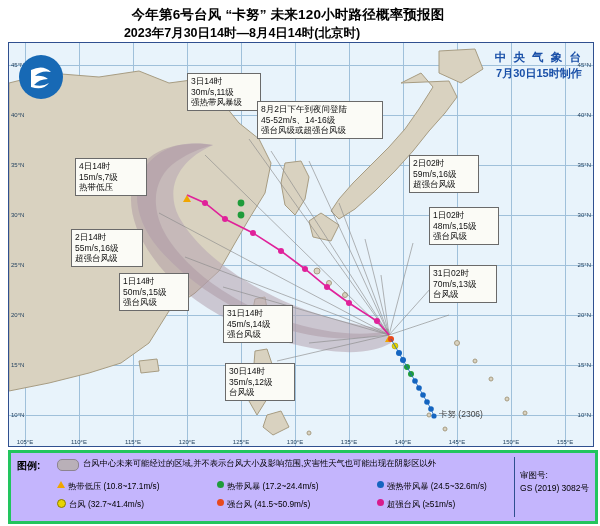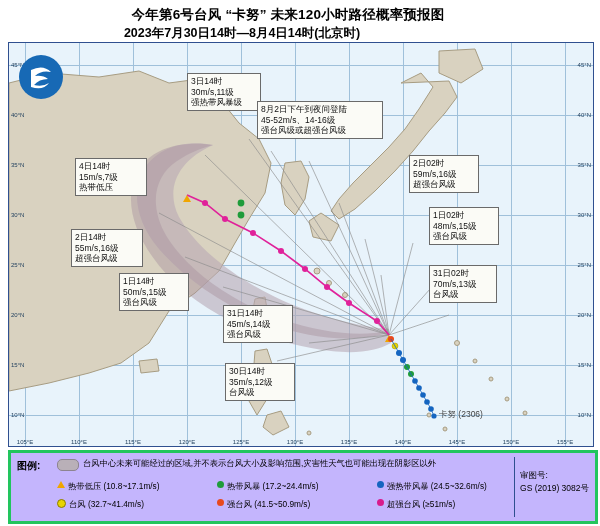--- a/index.html
+++ b/index.html
@@ -240,20 +240,24 @@
   <div class="lbl-y" style="top:22px">45°N</div>
   <div class="lbl-y r" style="top:372px">10°N</div>
   <div class="lbl-y r" style="top:322px">15°N</div>
   <div class="lbl-y r" style="top:272px">20°N</div>
   <div class="lbl-y r" style="top:222px">25°N</div>
   <div class="lbl-y r" style="top:172px">30°N</div>
   <div class="lbl-y r" style="top:122px">35°N</div>
   <div class="lbl-y r" style="top:72px">40°N</div>
   <div class="lbl-y r" style="top:22px">45°N</div>
 
+  <div class="agency">
+    <div class="a1">中 央 气 象 台</div>
+    <div class="a2">7月30日15时制作</div>
+  </div>
 
   <div class="logo">
     <svg viewBox="0 0 44 44" width="44" height="44">
       <circle cx="22" cy="22" r="21" fill="#1769b5"></circle>
       <path d="M12 15 q12 -6 20 2 q-10 -2 -16 4 q8 -1 13 3 q-9 0 -14 6 q9 2 15 -2 q-6 8 -18 4" fill="#ffffff"></path>
     </svg>
   </div>
 
   <div class="callout" style="left:178px;top:30px;width:66px">3日14时
 30m/s,11级

